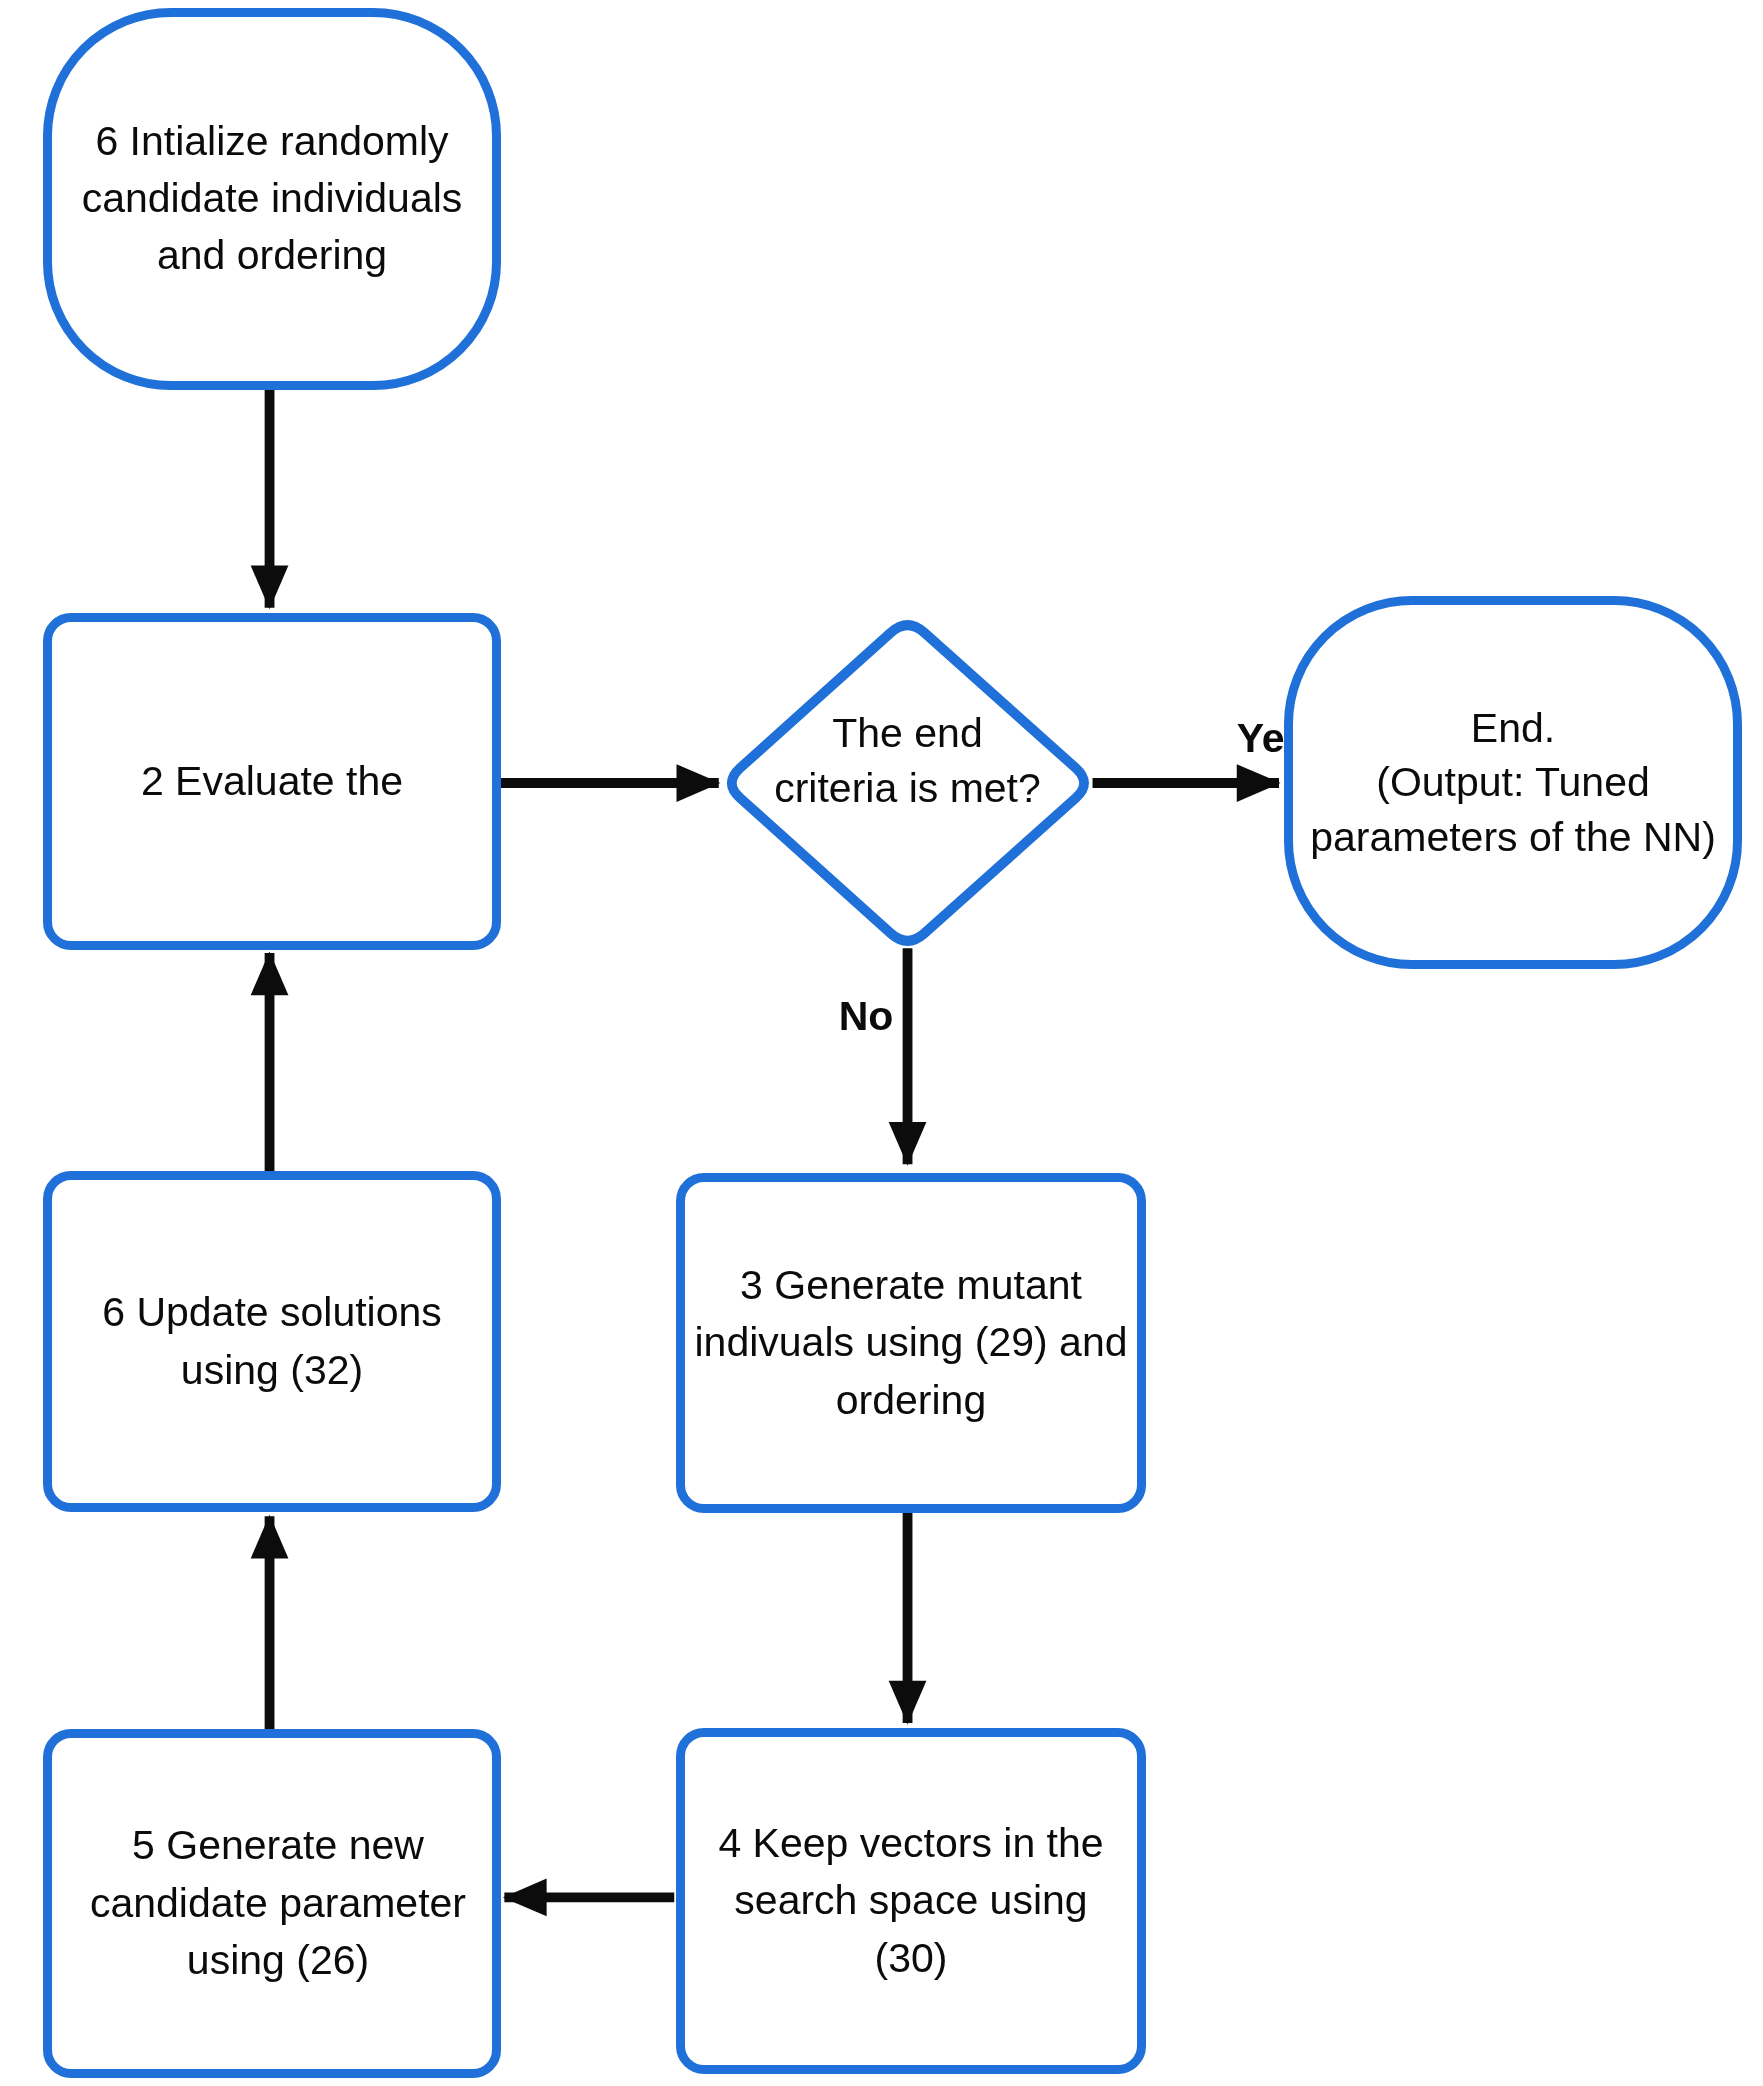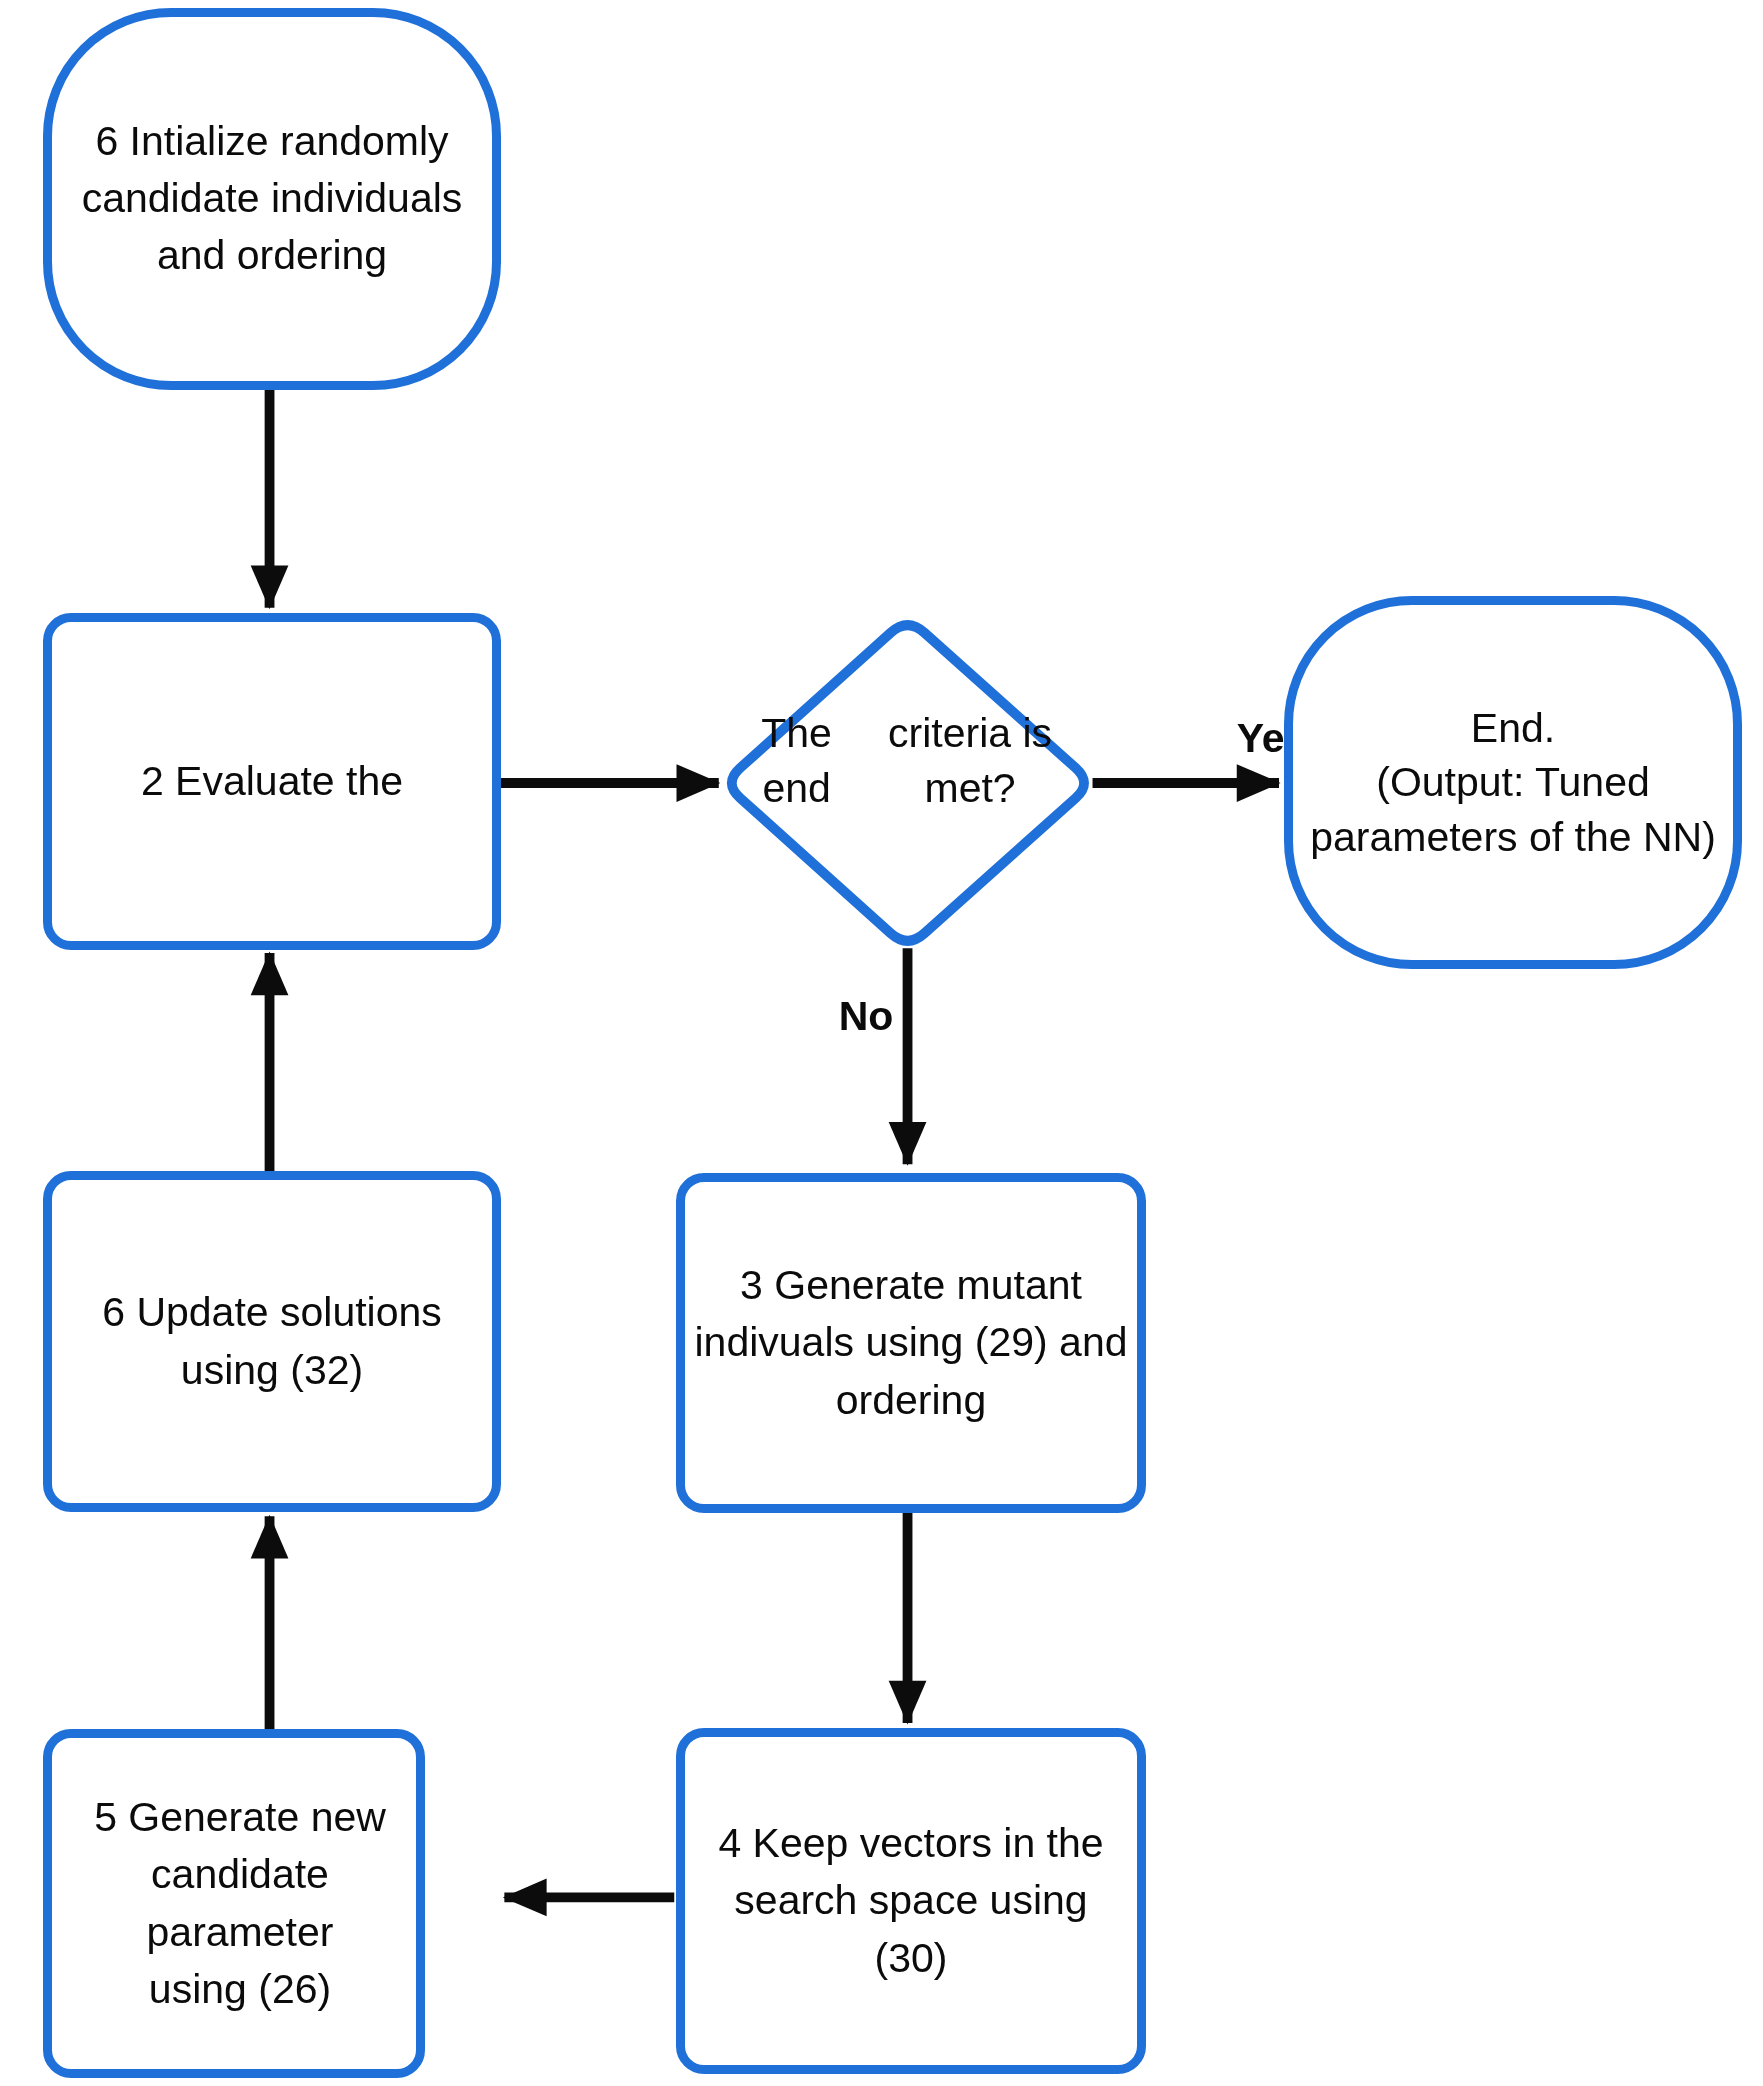--- a/index.html
+++ b/index.html
@@ -29,21 +29,21 @@
     font-size:41px;
     line-height:1.4;
     color:var(--ink);
   }
   .node .line{display:block;}
   .terminator{border-radius:128px;}
   .process{border-radius:28px;}
   .diamond-label{
     position:absolute;
     left:734px;top:676px;width:347px;height:170px;
-    display:flex;flex-direction:row;align-items:center;justify-content:center;
+    display:flex;flex-direction:column;align-items:center;justify-content:center;
     text-align:center;font-size:41px;line-height:1.35;color:var(--ink);
   }
   .edge-label{
     position:absolute;
     transform:translate(-50%,-50%);
     font-size:41px;font-weight:700;color:var(--ink);
     white-space:nowrap;
   }
 </style>
 </head>
@@ -112,21 +112,21 @@
   </div>
 
   <div class="node process" style="left:676px;top:1728px;width:470px;height:346px;">
     <div class="node-label">
       <span class="line">4 Keep vectors in the</span>
       <span class="line">search space using</span>
       <span class="line">(30)</span>
     </div>
   </div>
 
-  <div class="node process" style="left:43px;top:1729px;width:382px;height:349px;padding-left:12px;">
+  <div class="node process" style="left:43px;top:1729px;width:458px;height:349px;padding-left:12px;">
     <div class="node-label">
       <span class="line">5 Generate new</span>
       <span class="line">candidate parameter</span>
       <span class="line">using (26)</span>
     </div>
   </div>
 
   <div class="node process" style="left:43px;top:1171px;width:458px;height:341px;">
     <div class="node-label">
       <span class="line">6 Update solutions</span>

